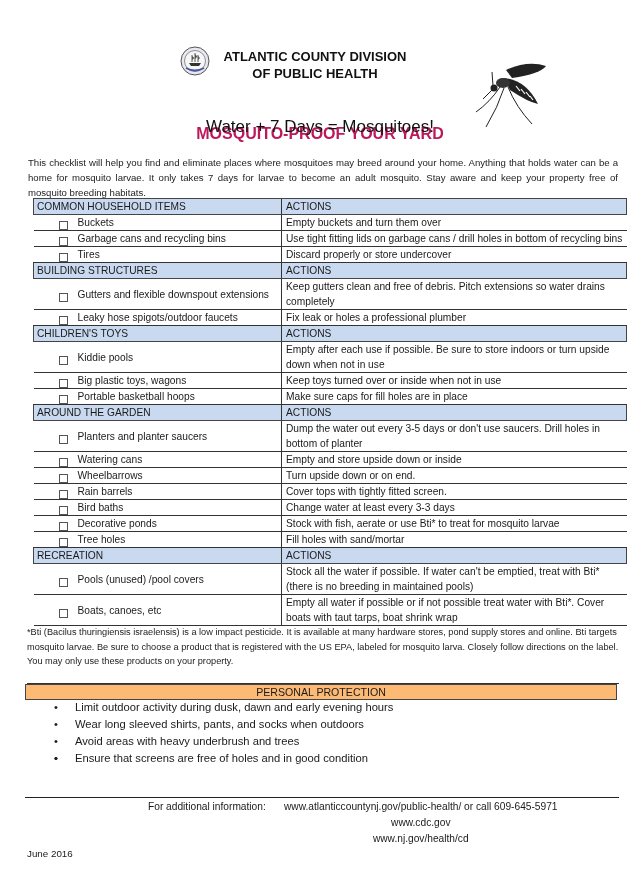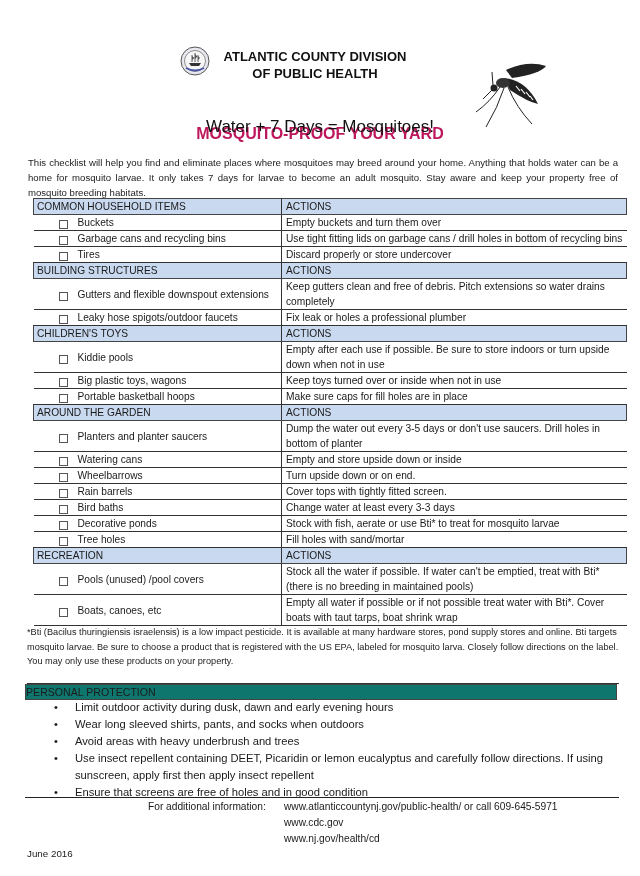--- a/index.html
+++ b/index.html
@@ -26,38 +26,38 @@
     border-bottom: 1px solid #333; }
   table.checklist td.item { width: 244px; }
   table.checklist td.action { border-left: 1px solid #333; padding-left: 4px; }
   table.checklist tr.cat td { background: #c9d9ef; border-top: 1.5px solid #444;
     border-bottom: 1.5px solid #444; height: 14px; }
   table.checklist tr.cat td.item { border-left: 1.5px solid #444; }
   table.checklist tr.cat td.action { border-right: 1.5px solid #444; }
   .chk { display: inline-block; width: 7px; height: 7px; border: 1px solid #555;
          margin: 0 10px 0 22px; vertical-align: -1px; }
   .item-row td.item { white-space: normal; }
-  .item-inner { display: flex; align-items: center; }
+  .item-inner { display: flex; align-items: flex-end; }
   .item-inner .chk { flex: 0 0 auto; margin-top: 4px; }
 
   .footnote { position: absolute; left: 27px; top: 625px; width: 592px;
     font-size: 9.2px; line-height: 14.5px; color: #222; padding-bottom: 14px;
     border-bottom: 1.5px solid #333; }
 
   .pp-header { position: absolute; left: 25px; top: 684px; width: 590px; height: 14px;
-    background: #0f766e; border: 1.5px solid #444; 
+    background: #fdba74; border: 1.5px solid #444; text-align: center;
     font-size: 10.6px; line-height: 14px; }
   .pp-list { position: absolute; left: 25px; top: 699px; width: 594px; margin: 0; padding: 0;
     list-style: none; font-size: 11.2px; line-height: 17px; color: #1a1a1a; }
   .pp-list li { position: relative; padding-left: 50px; padding-right: 10px; }
   .pp-list li .bullet { position: absolute; left: 29px; top: 0; }
   .pp-rule { position: absolute; left: 25px; top: 797px; width: 594px; height: 0;
     border-top: 1.5px solid #222; }
 
-  .info { position: absolute; top: 799px; font-size: 10.2px; line-height: 16px; color: #1a1a1a; }
+  .info { position: absolute; top: 799px; font-size: 10.2px; line-height: 16px; color: #1a1a1a; text-align: center; }
   .info-label { left: 148px; }
   .info-links { left: 284px; }
   .info-links div { white-space: nowrap; }
   .date { position: absolute; left: 27px; top: 848px; font-size: 9.8px; color: #1a1a1a; }
 </style>
 </head>
 <body>
 
 <div class="header">
   <svg class="seal" viewBox="0 0 30 30">
@@ -268,21 +268,21 @@
     </tbody>
 </table>
 
 <div class="footnote">*Bti (Bacilus thuringiensis israelensis) is a low impact pesticide.  It is available at many hardware stores, pond supply stores and online. Bti targets mosquito larvae.  Be sure to choose a product that is registered with the US EPA, labeled for mosquito larva.  Closely follow directions on the label.  You may only use these products on your property.</div>
 
 <div class="pp-header">PERSONAL PROTECTION</div>
 <ul class="pp-list" id="pp-list">
     <li><span class="bullet">•</span><span>Limit outdoor activity during dusk, dawn and early evening hours</span></li>
     <li><span class="bullet">•</span><span>Wear long sleeved shirts, pants, and socks when outdoors</span></li>
     <li><span class="bullet">•</span><span>Avoid areas with heavy underbrush and trees</span></li>
-    <li><span class="bullet">•</span><span>Use insect repellent containing DEET, Picaridin or lemon eucalyptus and carefully follow directions.  If using sunscreen, apply first then apply insect repellent</span></li>
+    <li><span class="bullet">•</span></li>
     <li><span class="bullet">•</span><span>Ensure that screens are free of holes and in good condition</span></li>
   </ul>
 <div class="pp-rule"></div>
 
 <div class="info info-label">For additional information:</div>
 <div class="info info-links">
   <div>www.atlanticcountynj.gov/public-health/ or call 609-645-5971</div>
   <div>www.cdc.gov</div>
   <div>www.nj.gov/health/cd</div>
 </div>

